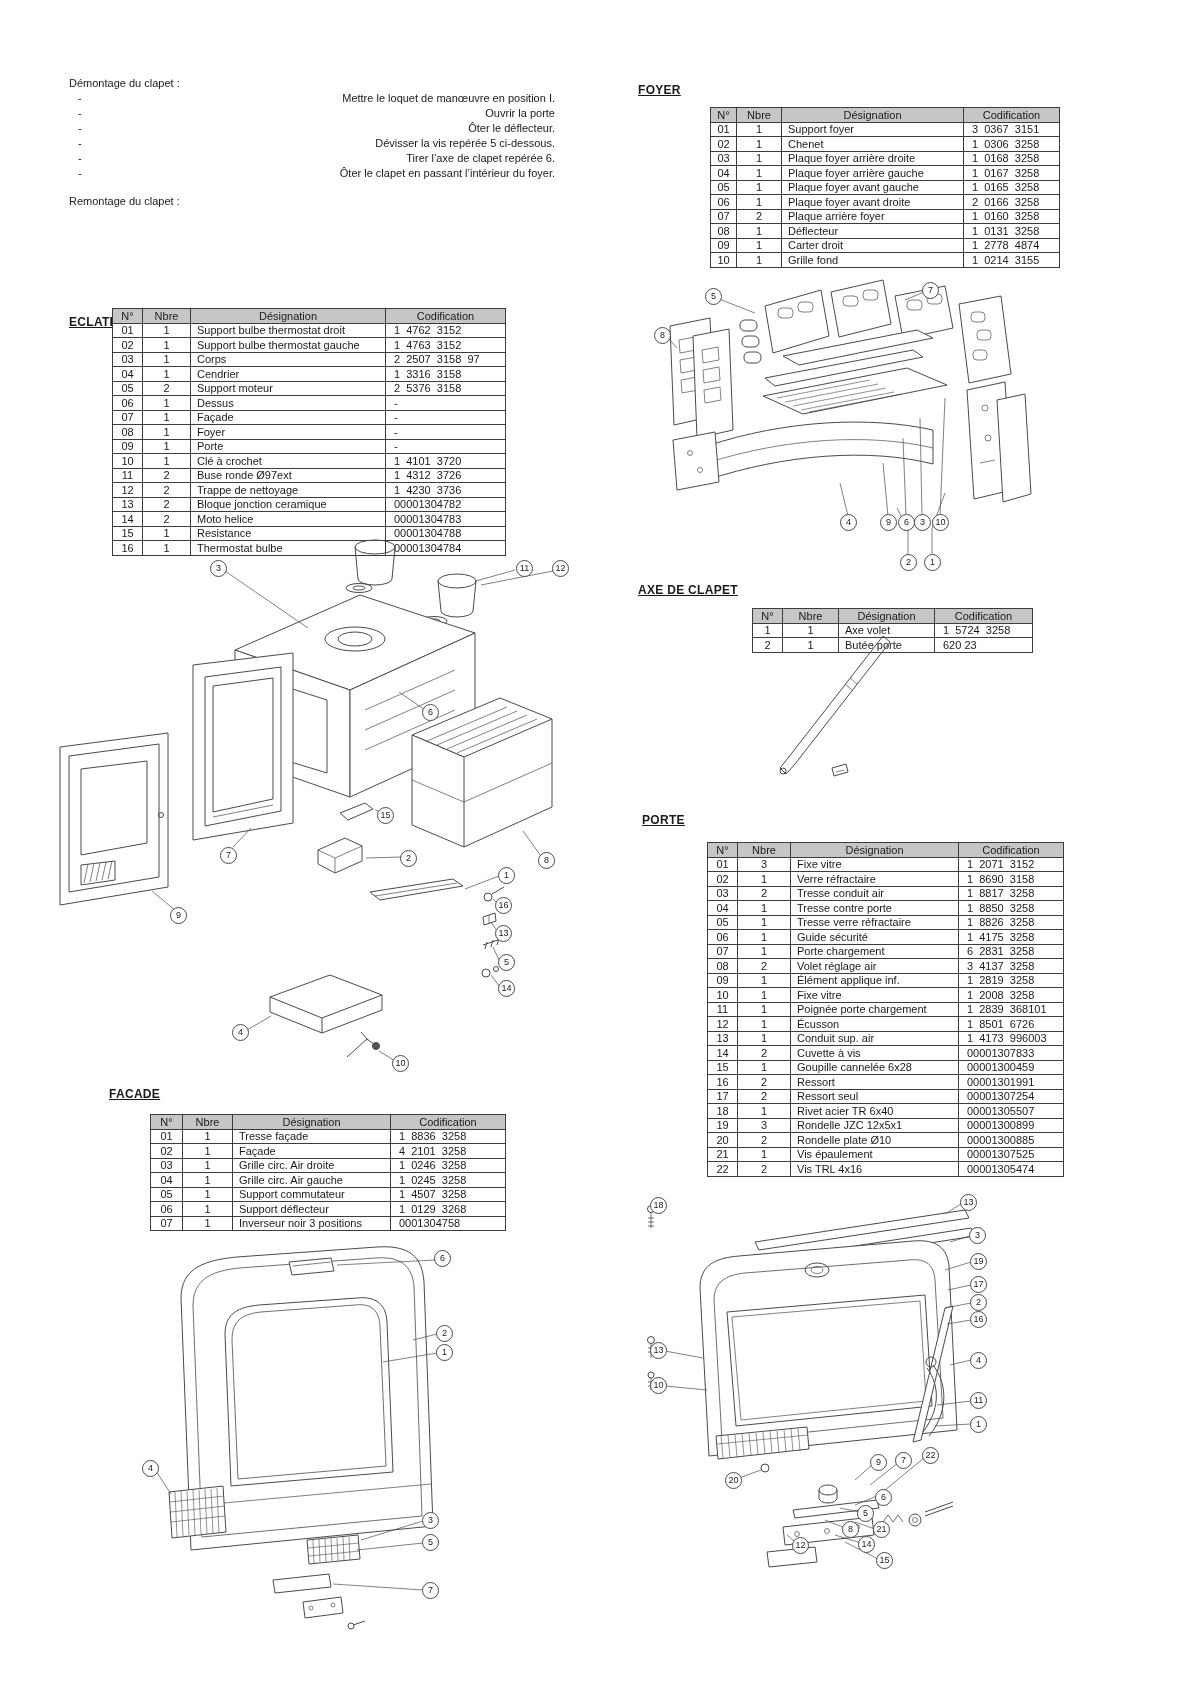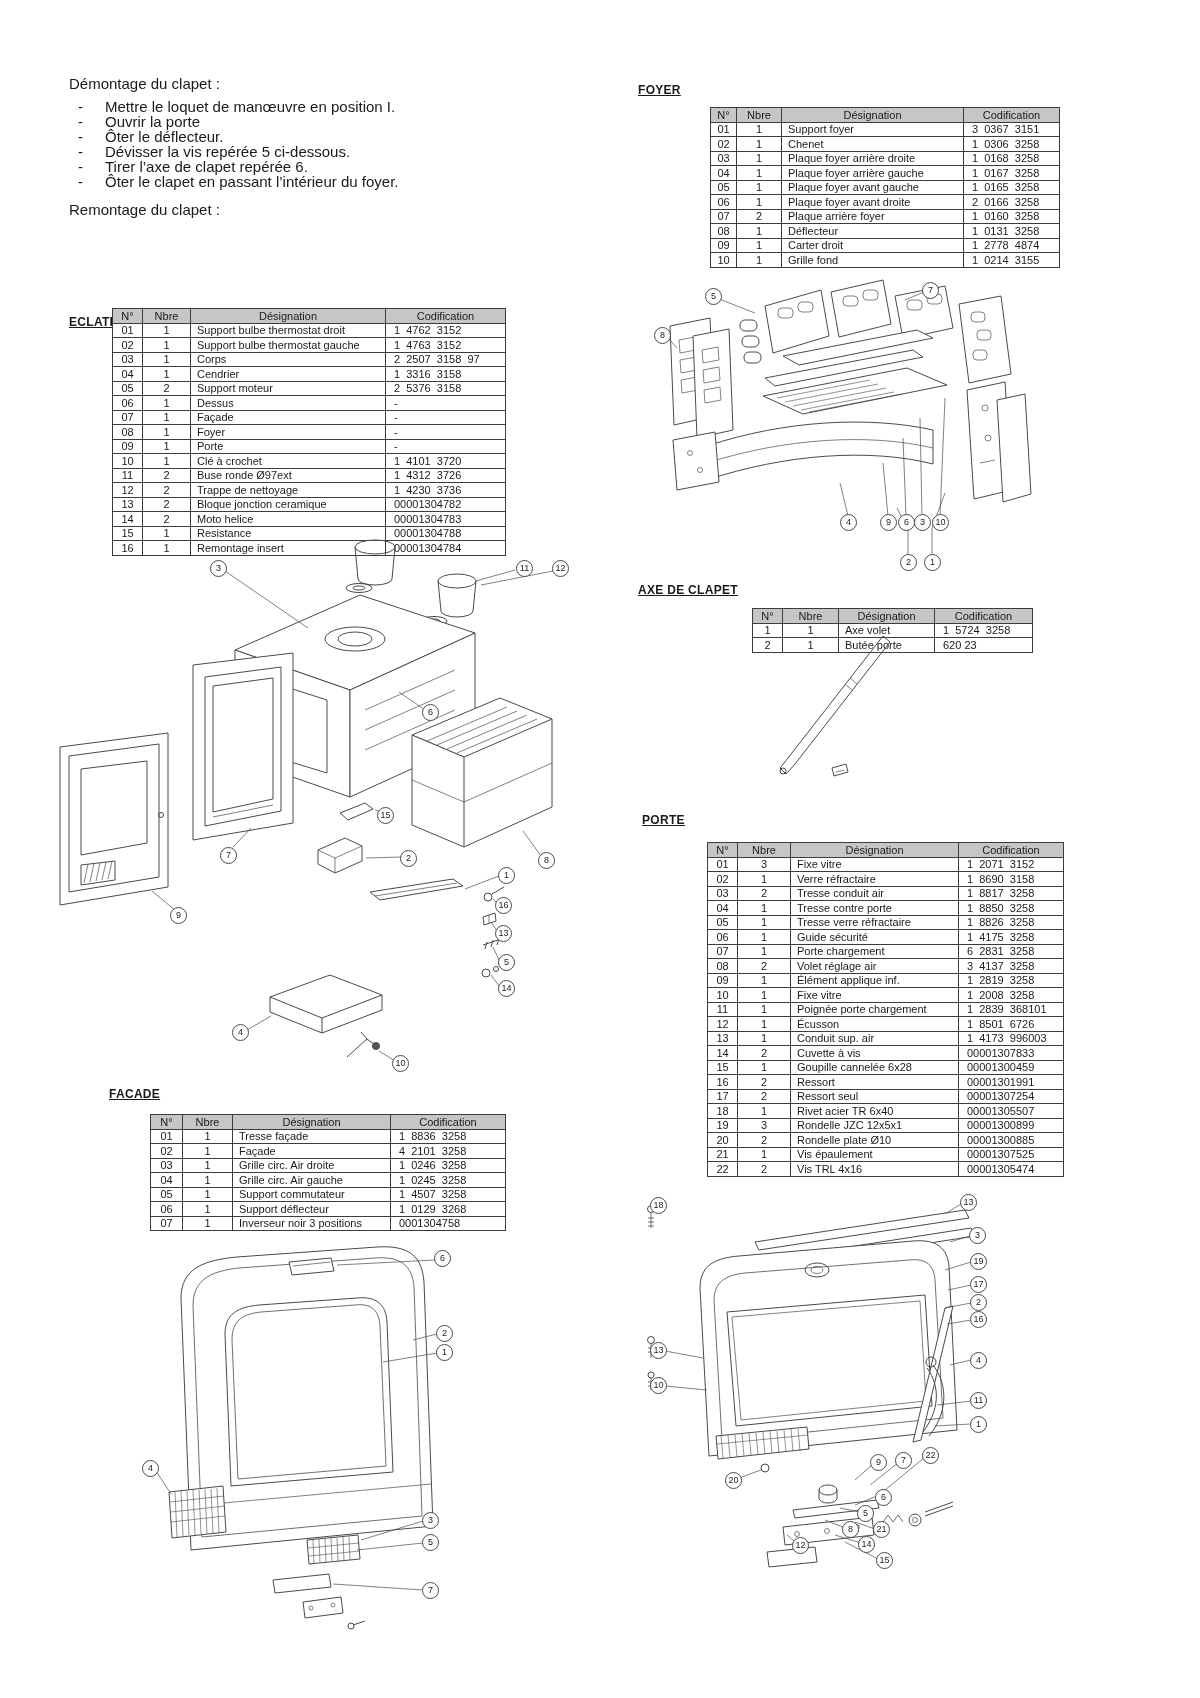--- a/index.html
+++ b/index.html
@@ -7,24 +7,24 @@
     position:relative; width:1200px; height:1698px; margin:0 auto;
     background:#ffffff; font-family:"Liberation Sans", sans-serif; color:#1a1a1a;
     overflow:hidden;
   }
   .sec-title {
     position:absolute; font-size:12px; font-weight:bold;
     text-decoration:underline; letter-spacing:.3px;
   }
   .instructions {
     position:absolute; left:69px; top:76px; width:486px;
-    font-size:15px; line-height:15px;
+    font-size:11px; line-height:15px;
   }
   .instructions .ttl { margin:0; }
-  .instructions ul { list-style:none; margin:8px 0 13px 0; padding:0; }
+  .instructions ul { list-style:none; margin:0 0 13px 0; padding:0;text-align:right; }
   .instructions li { position:relative; padding-left:36px; }
   .instructions li::before { content:"-"; position:absolute; left:9px; }
   table.parts { position:absolute; border-collapse:collapse; table-layout:fixed; font-size:11px; background:#fff; }
   .parts th, .parts td {
     border:1px solid #3c3c3c; padding:0 3px; height:13.5px;
     line-height:12px; overflow:hidden; white-space:pre;
   }
   .parts th { background:#c6c6c6; font-weight:normal; text-align:center; }
   .parts td.c0, .parts td.c1 { text-align:center; }
   .parts td.c2 { text-align:left; padding-left:6px; }
@@ -165,21 +165,21 @@
         </tr>
         <tr>
           <td class="c0">15</td>
           <td class="c1">1</td>
           <td class="c2">Resistance</td>
           <td class="c3">00001304788</td>
         </tr>
         <tr>
           <td class="c0">16</td>
           <td class="c1">1</td>
-          <td class="c2">Remontage insert</td>
+          <td class="c2">Thermostat bulbe</td>
           <td class="c3">00001304784</td>
         </tr>
       </tbody>
   </table>
 
   <table class="parts" style="left:710px; top:107px; width:349px;">
     <colgroup>
         <col style="width:26px">
         <col style="width:45px">
         <col style="width:182px">

